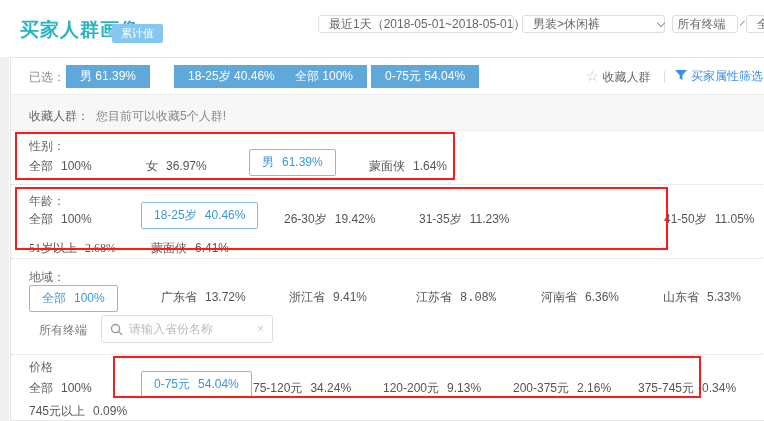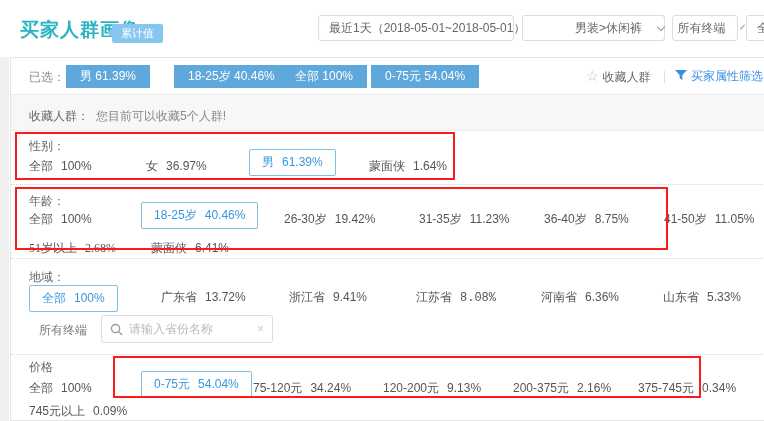--- a/index.html
+++ b/index.html
@@ -6,30 +6,30 @@
   html,body { width:764px; height:421px; overflow:hidden; background:#fff;
     font-family:"Liberation Sans","DejaVu Sans",sans-serif; }
   .page { position:relative; width:764px; height:421px; }
 
   
   .title { position:absolute; left:20px; top:17px; font-size:19px; font-weight:bold; color:#2ab3c1; letter-spacing:1px; }
   .badge { position:absolute; left:112px; top:24px; background:#85c7ee; color:#fff; font-size:11px;
            padding:2px 9px; border-radius:2px; }
   .badge::before { content:""; position:absolute; left:-5px; top:5px; border-top:4px solid transparent;
            border-bottom:4px solid transparent; border-right:5px solid #85c7ee; }
-  .hbox { position:absolute; top:15px; height:26px; border:1px solid #ddd; border-radius:3px; background:#fff;
+  .hbox { position:absolute; top:15px; height:18px; border:1px solid #ddd; border-radius:3px; background:#fff;
           display:flex; align-items:center; font-size:12px; color:#666; }
   .hbox .txt { padding:0 10px; white-space:nowrap; }
   .datebox { left:318px; width:196px; }
   .datebox .calwrap { border-left:1px solid #ddd; height:100%; width:28px; display:flex; align-items:center; justify-content:center; }
   .cal { width:15px; height:14px; border:1px solid #999; border-radius:2px; font-size:7px; color:#888;
          text-align:center; line-height:12px; position:relative; }
   .cal::before { content:""; position:absolute; top:-3px; left:2px; width:2px; height:3px; background:#999; }
   .cal::after  { content:""; position:absolute; top:-3px; right:2px; width:2px; height:3px; background:#999; }
-  .catbox { left:522px; width:143px; justify-content:flex-end; }
+  .catbox { left:522px; width:143px; justify-content:flex-end;gap:42px; }
   .termbox { left:672px; width:66px; justify-content:center; }
   .clipbox { left:746px; width:40px; }
   .chev { display:inline-block; width:6px; height:6px; border-right:1px solid #999; border-bottom:1px solid #999;
           transform:rotate(45deg); margin-left:6px; margin-bottom:2px; }
 
   
   .panel { position:absolute; left:10px; top:57px; width:756px; height:364px; background:#fff;
            border:1px solid #e5e5e5; border-right:none; }
   .leftstrip { position:absolute; left:0; top:57px; width:9px; height:364px; background:#f0f0f0; }
 
@@ -112,21 +112,20 @@
     <span class="item chip" style="left:238px; top:91px;"><span>男</span><span class="val">61.39%</span></span>
     <span class="item" style="left:358px; top:100px;"><span>蒙面侠</span><span class="val">1.64%</span></span>
 
     <div class="dotsep" style="top:126px;"></div>
 
     <span class="plabel" style="left:18px; top:135px; color:#666;">年龄：</span>
     <span class="item" style="left:18px;  top:153px;"><span>全部</span><span class="val">100%</span></span>
     <span class="item chip" style="left:130px; top:144px;"><span>18-25岁</span><span class="val">40.46%</span></span>
     <span class="item" style="left:273px; top:153px;"><span>26-30岁</span><span class="val">19.42%</span></span>
     <span class="item" style="left:408px; top:153px;"><span>31-35岁</span><span class="val">11.23%</span></span>
-    <span class="item" style="left:533px; top:153px;"><span>36-40岁</span><span class="val">8.75%</span></span>
     <span class="item" style="left:653px; top:153px;"><span>41-50岁</span><span class="val">11.05%</span></span>
     <span class="item" style="left:18px;  top:182px;font-family:Liberation Serif, serif;"><span>51岁以上</span><span class="val">2.68%</span></span>
     <span class="item" style="left:140px; top:182px;"><span>蒙面侠</span><span class="val">6.41%</span></span>
 
     <div class="dotsep" style="top:200px;"></div>
 
     <span class="plabel" style="left:18px; top:211px; color:#666;">地域：</span>
     <span class="item chip" style="left:18px; top:227px;"><span>全部</span><span class="val">100%</span></span>
     <span class="item" style="left:150px; top:231px;text-align:center;"><span>广东省</span><span class="val">13.72%</span></span>
     <span class="item" style="left:278px; top:231px;"><span>浙江省</span><span class="val">9.41%</span></span>

